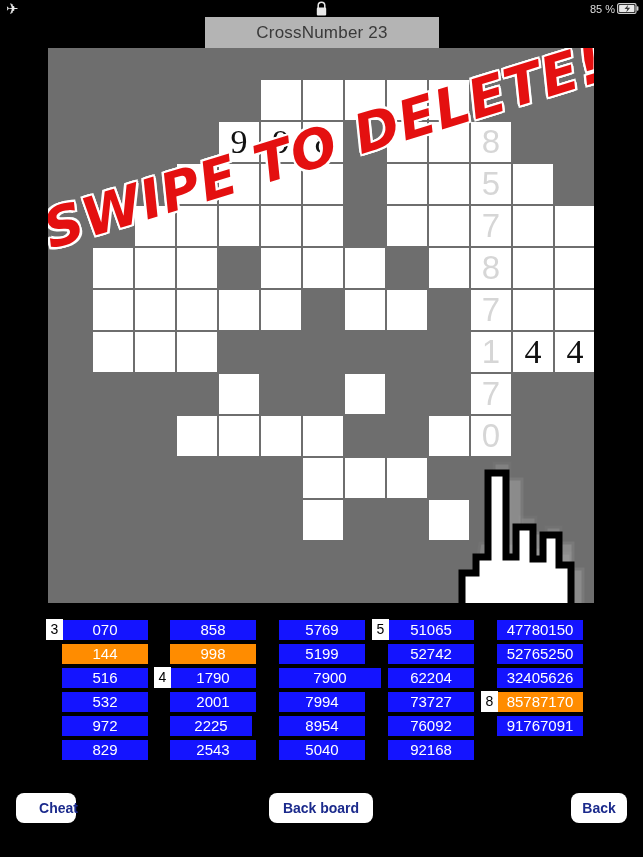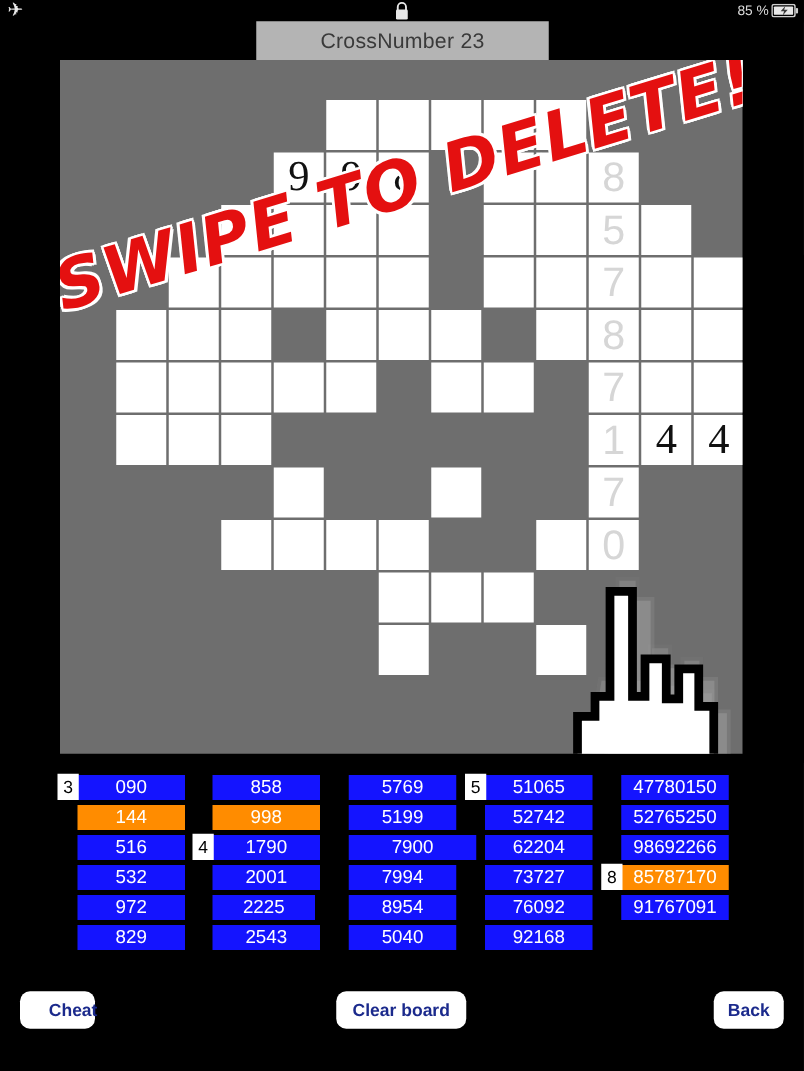--- a/index.html
+++ b/index.html
@@ -209,21 +209,21 @@
       <path d="M52 120 h14 v-80 h16 v80 h10 v-26 h16 v30 h10 v-20 h15 v26 h10 v40 l-12 46 h-70 l-18 -40 z" fill="#b0b0b0" stroke="#888" stroke-width="3"></path>
     </g>
     <g>
       <path d="M34 168 l0 -18 l14 0 l0 -16 l12 0 l0 -84 l18 0 l0 84 l10 0 l0 -30 l17 0 l0 32 l10 0 l0 -24 l16 0 l0 30 l12 0 l0 52 l-14 44 l-66 0 l-29 -48 z" fill="#ffffff" stroke="#000000" stroke-width="7" stroke-linejoin="miter"></path>
     </g>
   </svg>
 </div>
 
 <div id="lists">
     <div class="col" style="left: 62px; width: 86px;">
-      <div class="tile" style="left: 0px; top: 0px; width: 86px;">090</div>
+      <div class="tile" style="left: 0px; top: 0px; width: 86px;">070</div>
       <div class="tile sel" style="left: 0px; top: 24px; width: 86px;">144</div>
       <div class="tile" style="left: 0px; top: 48px; width: 86px;">516</div>
       <div class="tile" style="left: 0px; top: 72px; width: 86px;">532</div>
       <div class="tile" style="left: 0px; top: 96px; width: 86px;">972</div>
       <div class="tile" style="left: 0px; top: 120px; width: 86px;">829</div>
       <div class="badge" style="left: -16px; top: -1px;">3</div>
     </div>
     <div class="col" style="left: 170px; width: 86px;">
       <div class="tile" style="left: 0px; top: 0px; width: 86px;">858</div>
       <div class="tile sel" style="left: 0px; top: 24px; width: 86px;">998</div>
@@ -246,28 +246,28 @@
       <div class="tile" style="left: 0px; top: 24px; width: 86px;">52742</div>
       <div class="tile" style="left: 0px; top: 48px; width: 86px;">62204</div>
       <div class="tile" style="left: 0px; top: 72px; width: 86px;">73727</div>
       <div class="tile" style="left: 0px; top: 96px; width: 86px;">76092</div>
       <div class="tile" style="left: 0px; top: 120px; width: 86px;">92168</div>
       <div class="badge" style="left: -16px; top: -1px;">5</div>
     </div>
     <div class="col" style="left: 497px; width: 86px;">
       <div class="tile" style="left: 0px; top: 0px; width: 86px;">47780150</div>
       <div class="tile" style="left: 0px; top: 24px; width: 86px;">52765250</div>
-      <div class="tile" style="left: 0px; top: 48px; width: 86px;">98692266</div>
+      <div class="tile" style="left: 0px; top: 48px; width: 86px;">32405626</div>
       <div class="tile sel" style="left: 0px; top: 72px; width: 86px;">85787170</div>
       <div class="tile" style="left: 0px; top: 96px; width: 86px;">91767091</div>
       <div class="badge" style="left: -16px; top: 71px;">8</div>
     </div>
   </div>
 
 <div class="btn" id="btn-cheat">
   <span>Cheat</span>
 </div>
 <div class="btn" id="btn-clear">
-  <span>Clear board</span>
+  <span>Back board</span>
 </div>
 <div class="btn" id="btn-back">
   <span>Back</span>
 </div>
 
 </body></html>

